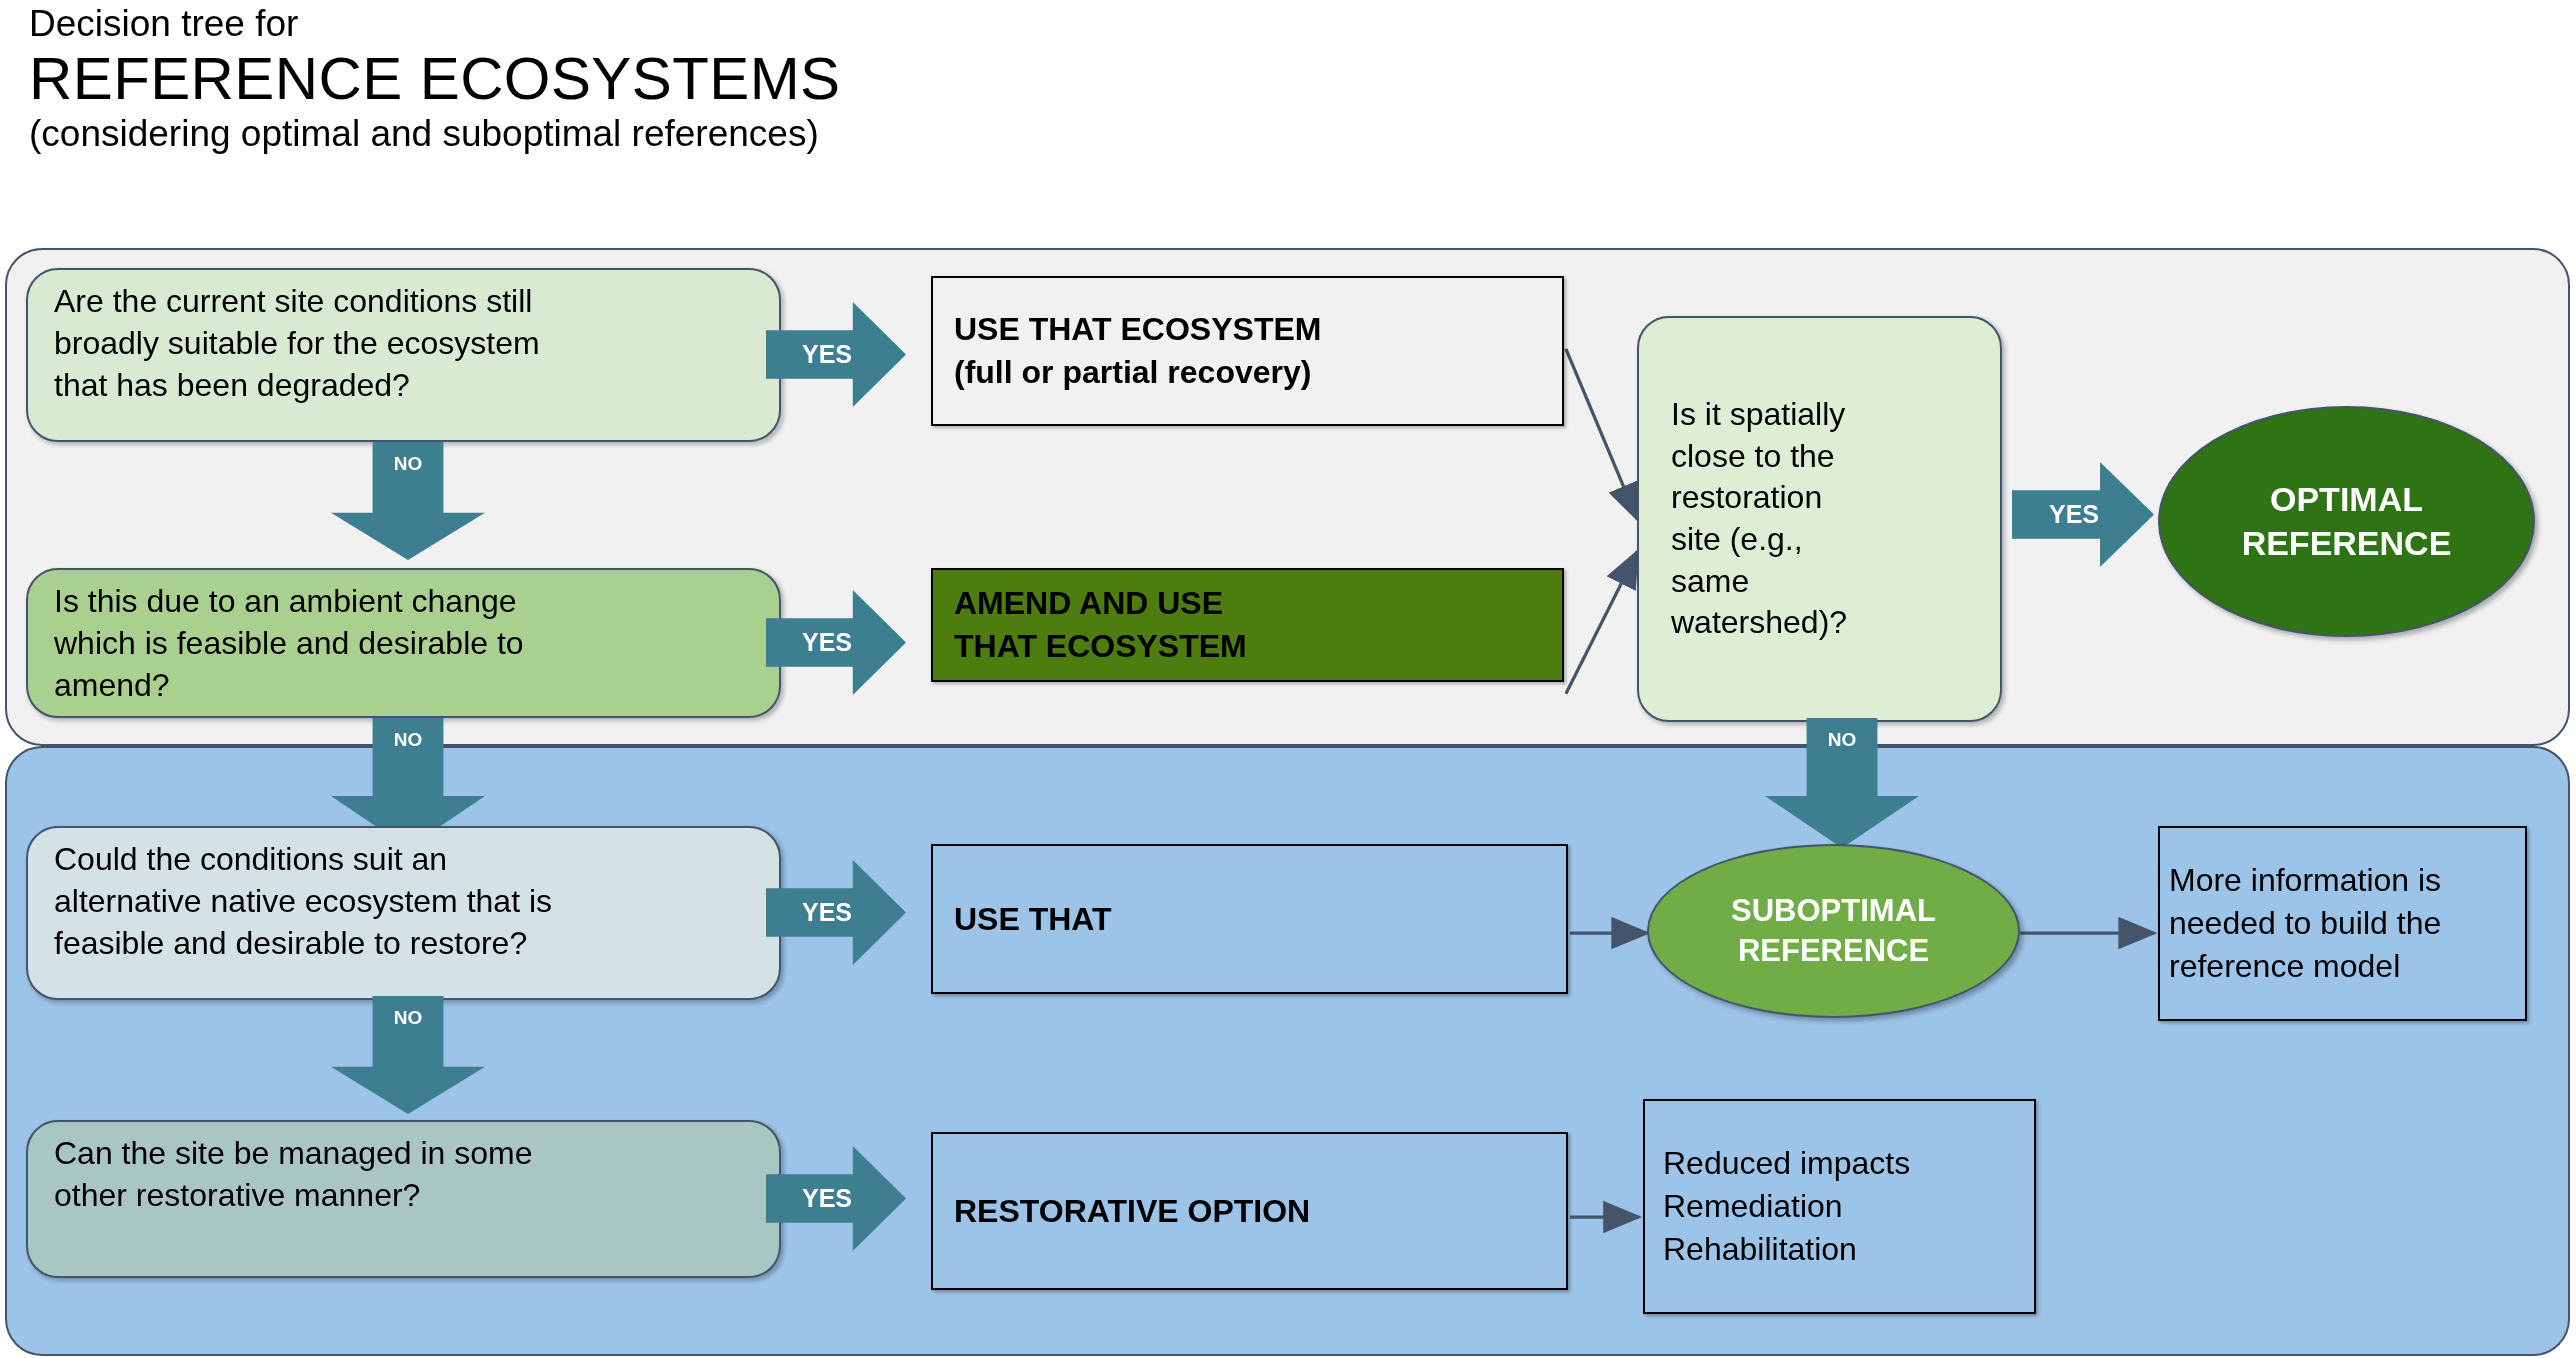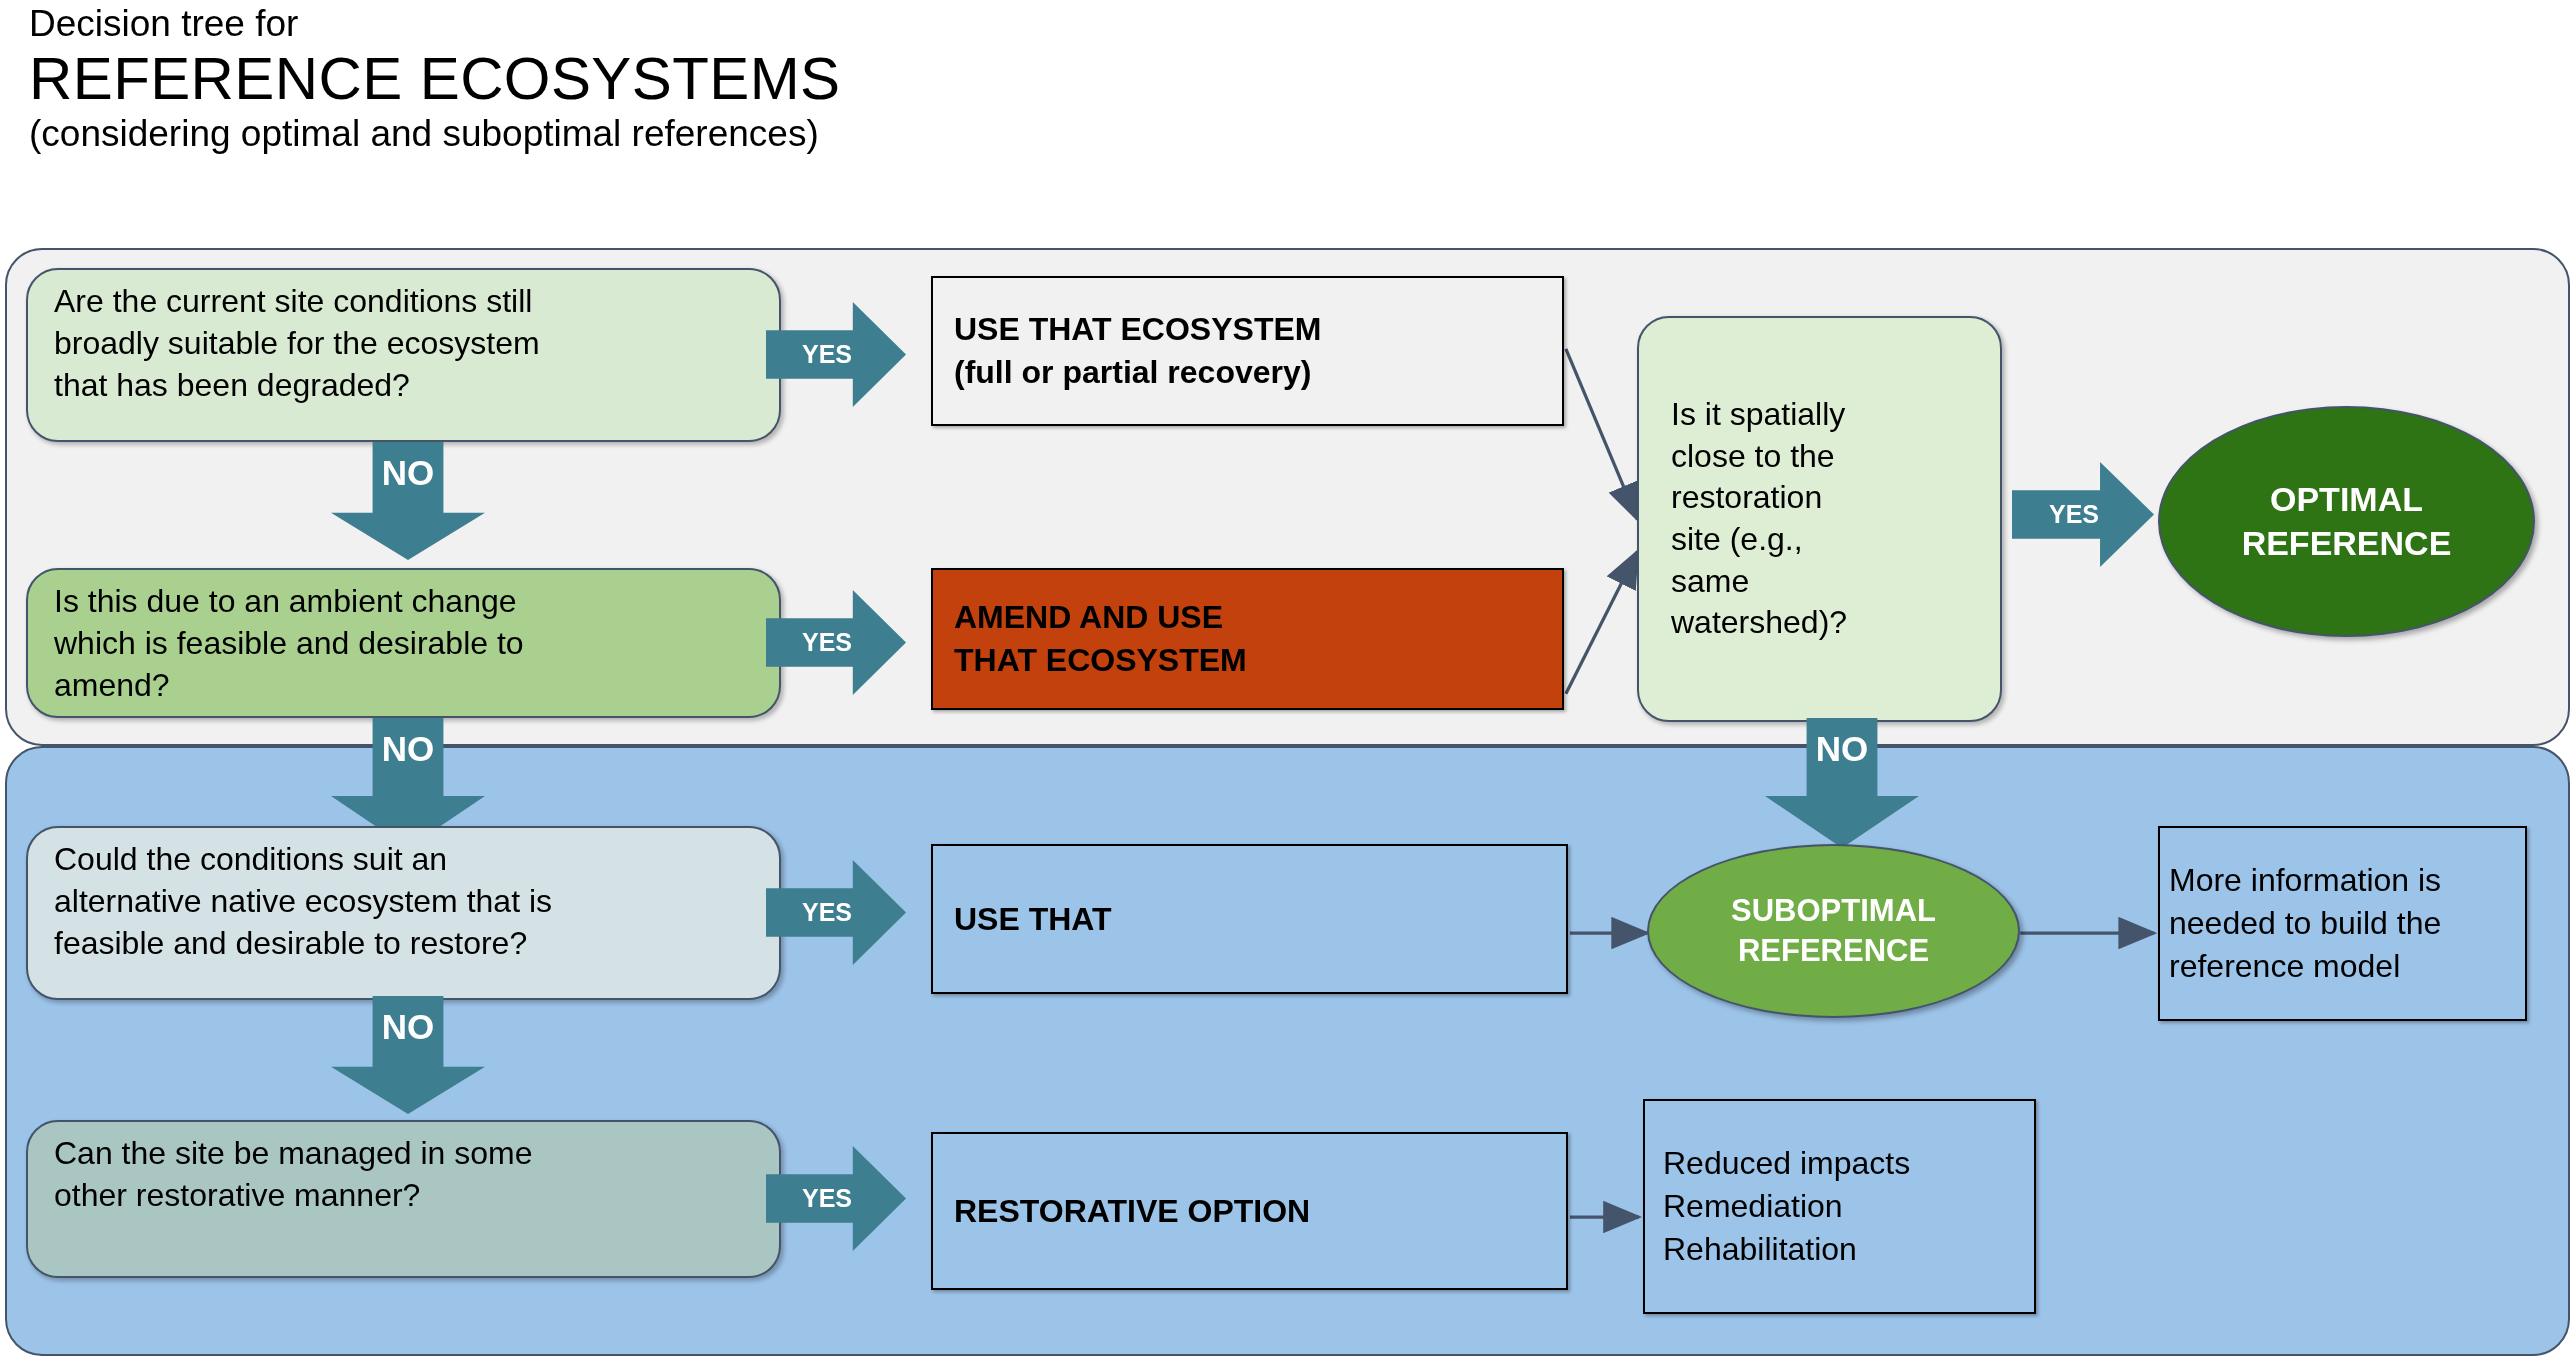--- a/index.html
+++ b/index.html
@@ -130,21 +130,21 @@
     clip-path: polygon(0% 27%, 62% 27%, 62% 0%, 100% 50%, 62% 100%, 62% 73%, 0% 73%);
     filter: drop-shadow(2.4px 2.4px 2.4px rgba(0,0,0,0.35));
   }
 
   
   .no-arrow {
     position: absolute;
     background: #3d7f90;
     color: #ffffff;
     font-weight: bold;
-    font-size: 35px;
+    font-size: 19px;
     display: flex;
     align-items: flex-start;
     justify-content: center;
     padding-top: 11.4px;
     box-sizing: border-box;
     clip-path: polygon(27% 0%, 73% 0%, 73% 60%, 100% 60%, 50% 100%, 0% 60%, 27% 60%);
     filter: drop-shadow(2.4px 2.4px 2.4px rgba(0,0,0,0.35));
   }
 
   
@@ -215,21 +215,21 @@
     <span>Is this due to an ambient change</span>
     <span>which is feasible and desirable to</span>
     <span>amend?</span>
   </div>
 </div>
 
 <div class="yes-arrow" style="left:766px; top:590px; width:140px; height:105px;">
   <span>YES</span>
 </div>
 
-<div class="abox bold" id="action2" style="left:931px; top:568px; width:633px; height:142px; background:#c2410c;">
+<div class="abox bold" id="action2" style="left:931px; top:568px; width:633px; height:114px; background:#4d7c0f;">
   <div>
     <span>AMEND AND USE</span>
     <span>THAT ECOSYSTEM</span>
   </div>
 </div>
 
 <div class="qbox" id="spatial" style="left:1637px; top:316px; width:365px; height:406px; background:#ddeed5; padding-left:32px; align-items:center;">
   <div>
     <span>Is it spatially</span>
     <span>close to the</span>

